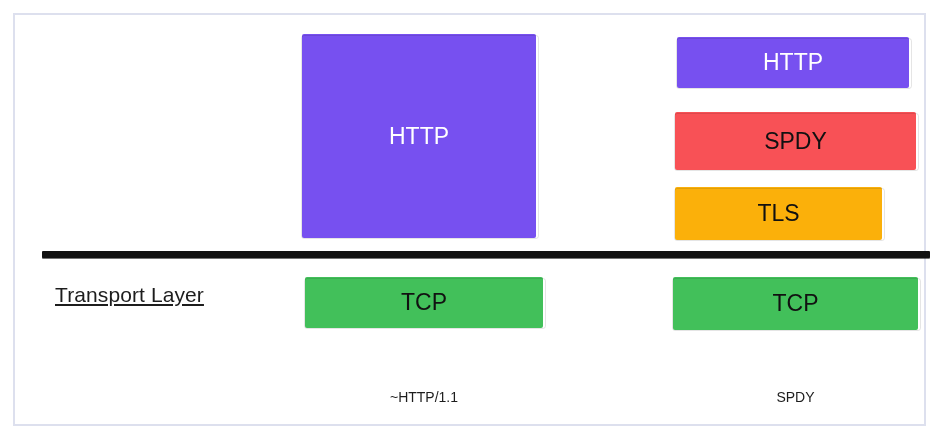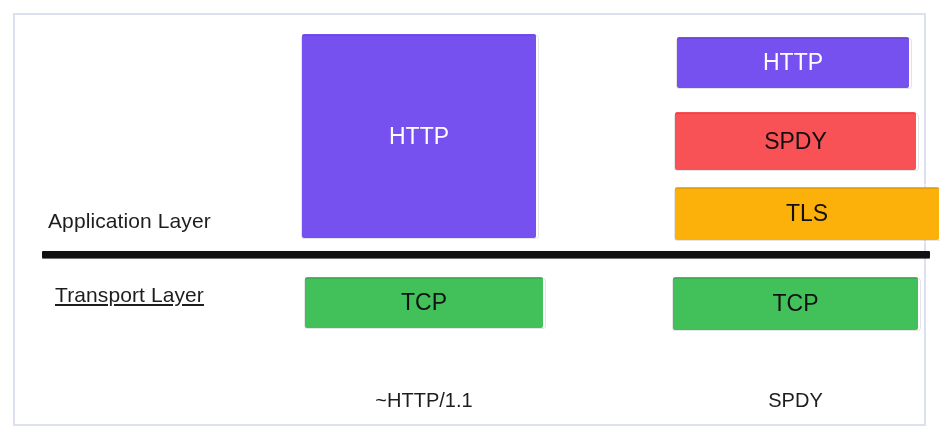--- a/index.html
+++ b/index.html
@@ -89,35 +89,34 @@
     font-size: 23px;
     line-height: 1;
     white-space: nowrap;
   }
   .txt-white { color: #ffffff; }
   .txt-black { color: #111111; }
 
   
   .caption {
     position: absolute;
-    font-size: 20px;
+    font-size: 14px;
     color: #1d1d1d;
     white-space: nowrap;
     text-align: center;
   }
   #caption-left  { left: 290px; top: 374px; width: 238px; }
   #caption-right { left: 658px; top: 374px; width: 245px; }
 </style>
 </head>
 <body>
 
 <div id="canvas">
   <div id="frame">
 
-    <div class="layer-label" id="label-application">Application Layer</div>
 
     <div class="layer-label" id="label-transport">Transport Layer</div>
 
     <div id="divider"></div>
 
     <div class="hbox" style="left:287px; top:19px; width:234px; height:204px; background:#7750F0;">
       <span class="box-label txt-white">HTTP</span>
     </div>
 
     <div class="hbox" style="left:290px; top:262px; width:238px; height:51px; background:#42C05A;">
@@ -127,21 +126,21 @@
     <div class="caption" id="caption-left">~HTTP/1.1</div>
 
     <div class="hbox" style="left:662px; top:22px; width:232px; height:51px; background:#7750F0;">
       <span class="box-label txt-white">HTTP</span>
     </div>
 
     <div class="hbox" style="left:660px; top:97px; width:241px; height:58px; background:#F85156;">
       <span class="box-label txt-black">SPDY</span>
     </div>
 
-    <div class="hbox" style="left:660px; top:172px; width:264px; height:53px; background:#FBB00A;">
+    <div class="hbox" style="left:660px; top:172px; width:207px; height:53px; background:#FBB00A;">
       <span class="box-label txt-black">TLS</span>
     </div>
 
     <div class="hbox" style="left:658px; top:262px; width:245px; height:53px; background:#42C05A;">
       <span class="box-label txt-black">TCP</span>
     </div>
 
     <div class="caption" id="caption-right">SPDY</div>
 
   </div>

